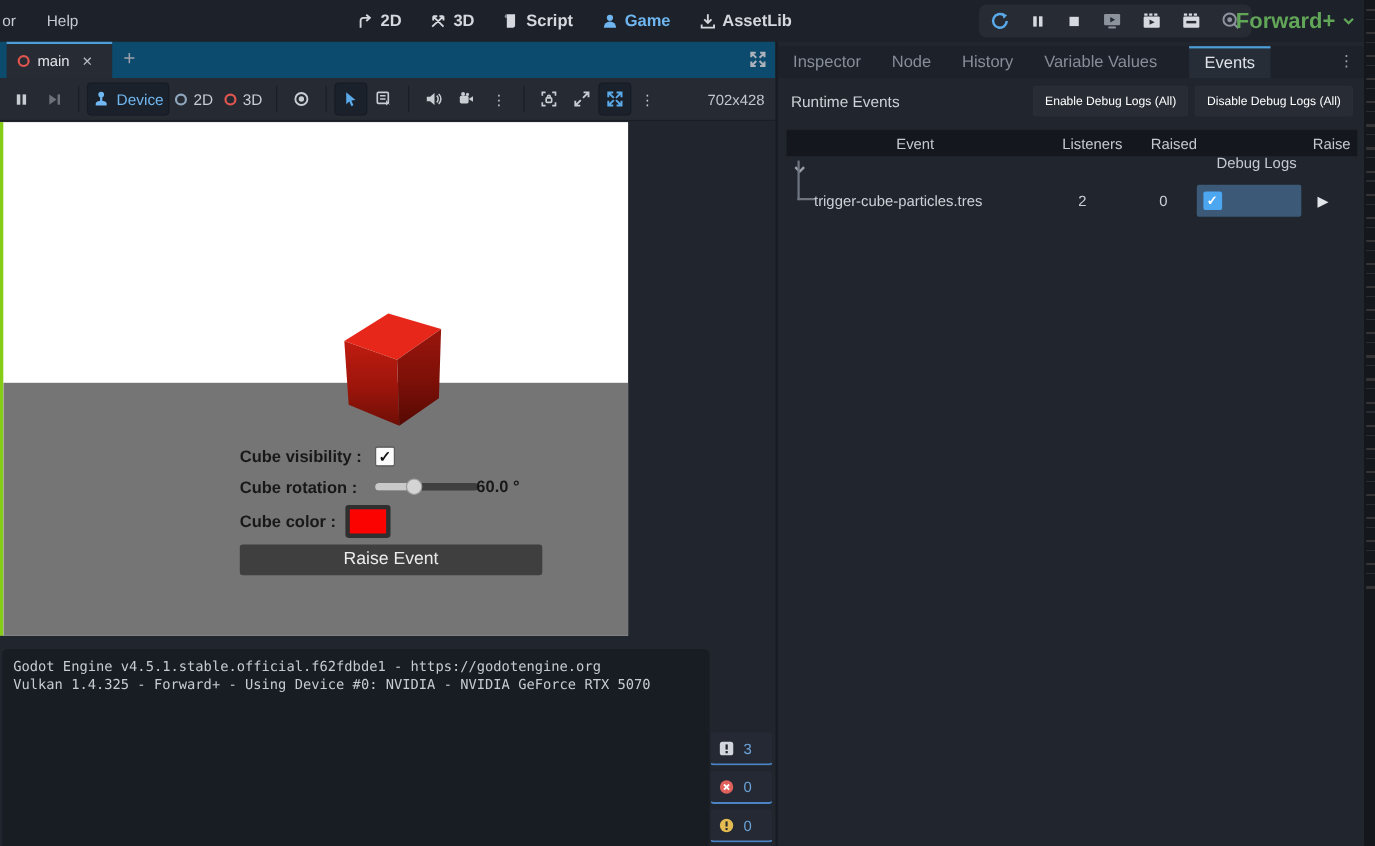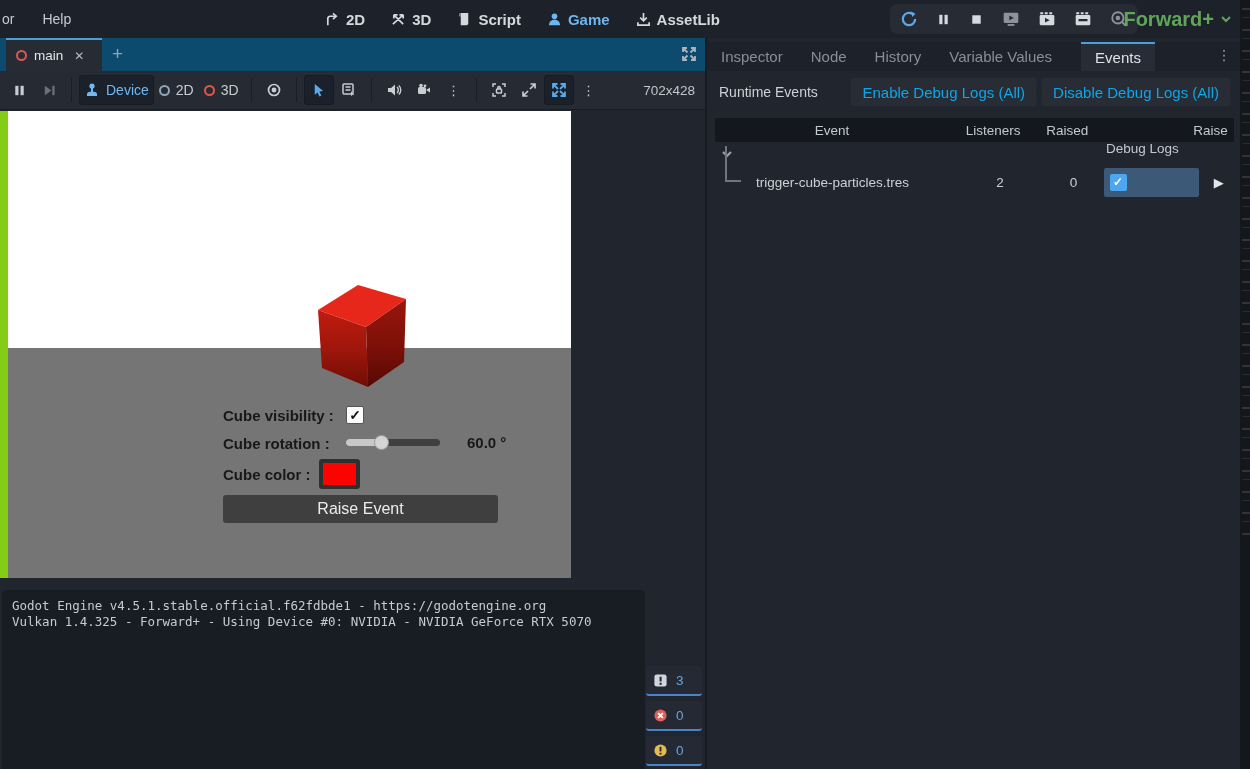--- a/index.html
+++ b/index.html
@@ -30,21 +30,21 @@
 
   .game-toolbar { position:absolute; left:0; top:33px; width:705px; height:39px; background:#262b33; display:flex; align-items:center; border-bottom:1px solid #191d24; }
   .tbtn { height:30px; min-width:30px; display:flex; align-items:center; justify-content:center; gap:6px; border-radius:4px; color:#c8ccd3; padding:0 5px; }
   .tbtn.pressed { background:#1b212b; box-shadow:0 0 0 1px #171b22 inset; }
   .tbtn.blue { color:#70b8f2; }
   .tbtn .lbl { font-size:14px; }
   .tsep { width:1px; height:24px; background:#1a1e25; margin:0 7px; }
   .resolution { margin-left:auto; margin-right:10px; color:#c2c6cd; font-size:13.5px; }
 
   
-  .viewport { position:absolute; left:0; top:73px; width:571px; height:467px; background:#ffffff; border-left:8px solid #84cc16; overflow:hidden; }
+  .viewport { position:absolute; left:0; top:73px; width:571px; height:467px; background:#ffffff; border-left:3px solid #84cc16; overflow:hidden; }
   .ground { position:absolute; left:0; top:237px; width:705px; height:230px; background:#757575; }
   .cube { position:absolute; left:301px; top:170px; }
   .gui-label { position:absolute; color:#181818; font-size:15px; font-weight:700; }
   .gui-check { position:absolute; left:338px; top:295px; width:18px; height:18px; background:#fbfbfb; border-radius:2px; border:1px solid #555; color:#111; font-size:14px; font-weight:700; text-align:center; line-height:17px; }
   .slider { position:absolute; left:338px; top:328px; width:94px; height:7px; border-radius:4px; background:#3f3f3f; }
   .slider .fill { position:absolute; left:0; top:0; height:7px; width:38px; background:#c9c9c9; border-radius:4px; }
   .slider .grab { position:absolute; left:28px; top:-4px; width:15px; height:15px; border-radius:50%; background:#d4d4d4; border:1px solid #9a9a9a; }
   .swatch { position:absolute; left:311px; top:348px; width:41px; height:30px; background:#2f2f2f; border-radius:3px; padding:4px; }
   .swatch .inner { width:100%; height:100%; }
   .raise-btn { position:absolute; left:215px; top:384px; width:275px; height:28px; background:#3f3f3f; border-radius:3px; color:#ececec; font-size:16px; display:flex; align-items:center; justify-content:center; }
@@ -56,25 +56,25 @@
   .counter .num { color:#6ba3d9; font-size:13.5px; }
 
   
   .dock { position:absolute; left:705px; top:38px; width:535px; height:731px; background:#21262e; border-left:2px solid #181c22; }
   .dock-tabbar { position:absolute; left:0; top:4px; width:535px; height:29px; background:#1d2129; display:flex; align-items:flex-end; }
   .dock-tab { height:29px; padding:0 14px; display:flex; align-items:center; color:#878e99; font-size:15px; }
   .dock-tab.active { background:#272d37; border-top:2px solid #4d9fd9; color:#dfe2e7;margin-left:15px; }
   .dock-dots { position:absolute; right:8px; top:9px; color:#9aa0a9; font-size:14px; letter-spacing:1px; }
   .runtime-row { position:absolute; left:0; top:33px; width:535px; height:42px; display:flex; align-items:center; padding:0 12px; gap:6px; }
   .runtime-label { color:#ccd0d7; font-size:14px; margin-right:auto; }
-  .dbg-btn { height:28px; background:#272c35; border:1px solid #31374233; border-radius:3px; color:#0ea5e9; font-size:15px; display:flex; align-items:center; padding:0 10px; }
+  .dbg-btn { height:28px; background:#272c35; border:1px solid #31374233; border-radius:3px; color:#ffffff; font-size:11px; display:flex; align-items:center; padding:0 10px; }
   .evt-header { position:absolute; left:8px; top:80px; width:519px; height:24px; background:#14171d; display:flex; align-items:center; color:#c4c9d1; font-size:13.5px; }
   .evt-header span { text-align:center; }
   .tree-chevron { position:absolute; left:14px; top:110px; color:#9aa0a9; }
-  .evt-row { position:absolute; left:16px; top:126px; width:519px; height:36px; display:flex; align-items:center; color:#ccd1d8; font-size:13.5px; }
+  .evt-row { position:absolute; left:0; top:126px; width:519px; height:36px; display:flex; align-items:center; color:#ccd1d8; font-size:13.5px; }
   .elbow { position:absolute; left:18px; top:108px; width:16px; height:36px; border-left:2px solid #707680; border-bottom:2px solid #707680; }
   .dbg-cell { width:95px; height:29px; background:#3c5a78; border-radius:2px; display:flex; align-items:center; padding-left:6px; }
   .dbg-check { width:17px; height:17px; background:#4da6f0; border-radius:2px; color:#fff; font-size:12px; font-weight:700; text-align:center; line-height:17px; }
   .raise-play { color:#e2e5ea; font-size:13px; }
 
   .right-strip { position:absolute; left:1240px; top:0; width:10px; height:769px; background:#14171c; }
   .right-strip .mini { position:absolute; left:2px; top:8px; width:8px; height:530px;
      background:repeating-linear-gradient(180deg, rgba(170,150,140,0.22) 0 2px, transparent 2px 9px, rgba(130,140,160,0.18) 9px 10px, transparent 10px 21px); }
 
   svg { display:block; }
@@ -320,21 +320,21 @@
       </svg>
 
       <div class="gui-label" style="left:215px; top:296px;">Cube visibility :</div>
       <div class="gui-check">✓</div>
 
       <div class="gui-label" style="left:215px; top:324px;">Cube rotation :</div>
       <div class="slider">
         <div class="fill"></div>
         <div class="grab"></div>
       </div>
-      <div class="gui-label" style="left:459px; top:323px;">60.0 °</div>
+      <div class="gui-label" style="left:430px; top:323px;">60.0 °</div>
 
       <div class="gui-label" style="left:215px; top:355px;">Cube color :</div>
       <div class="swatch">
           <div class="inner" id="swatch-inner" style="background: rgb(251, 3, 0);"></div>
         </div>
 
       <div class="raise-btn">Raise Event</div>
     </div>
 
     <div class="bottom">

